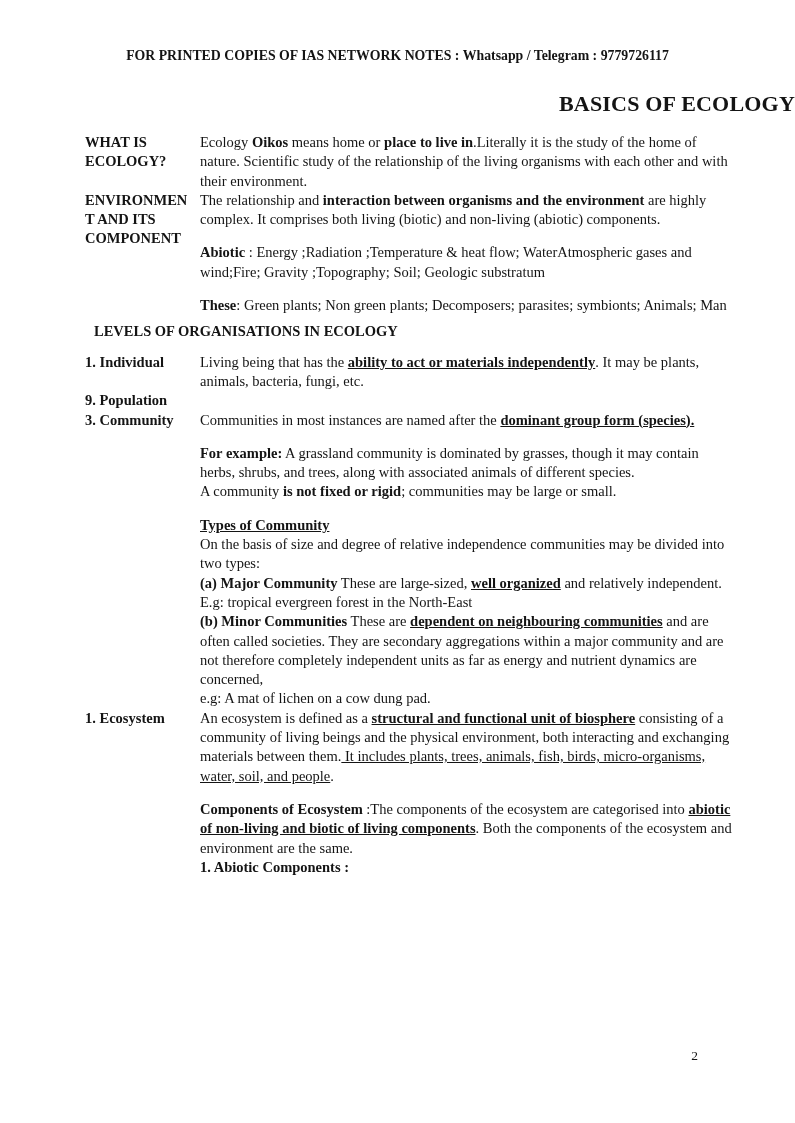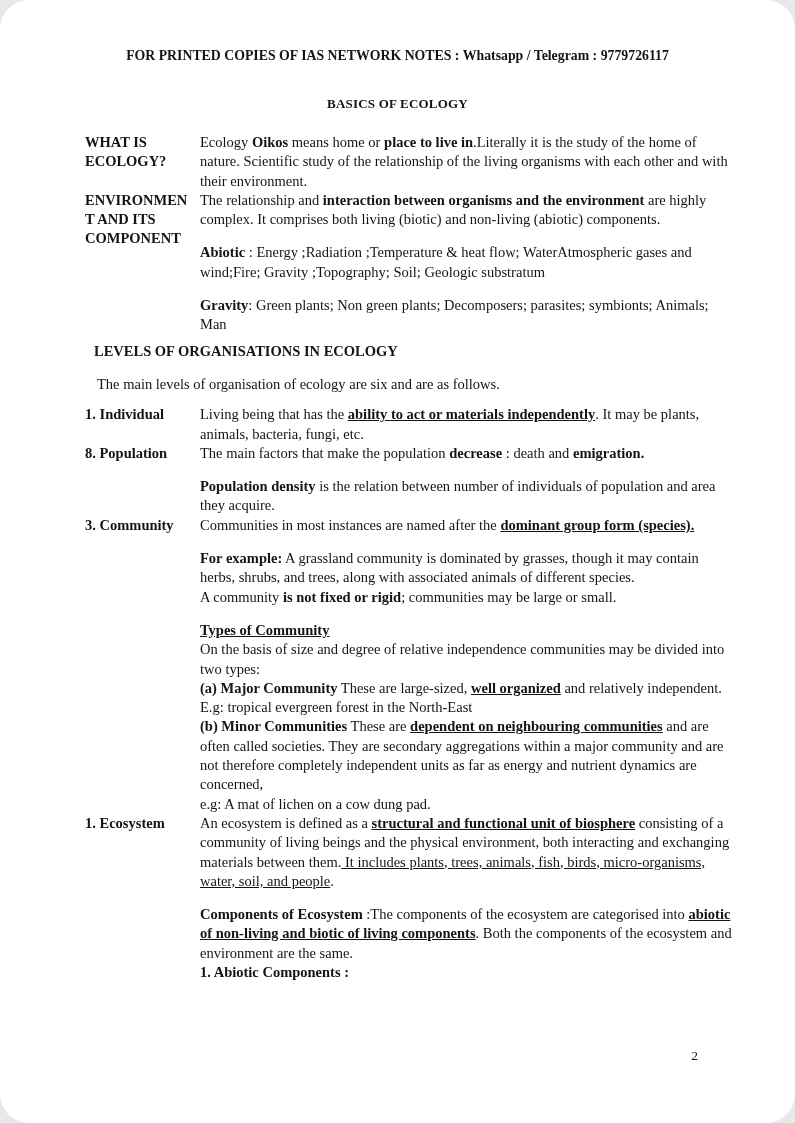--- a/index.html
+++ b/index.html
@@ -7,34 +7,33 @@
     position:relative;
     width:795px;height:1123px;
     margin:0 auto;
     background:#ffffff;
     font-family:"Liberation Serif","DejaVu Serif",serif;
     font-size:14.5px;
     line-height:19.3px;
     color:#141414;
     overflow:hidden;
     box-sizing:border-box;
-    border-radius:29px;
   }
   .hdr{
     padding-top:47px;
     text-align:center;
     font-weight:bold;
     font-size:13.8px;
     line-height:17px;
   }
   .title{
     margin-top:29px;
-    text-align:center;
+    text-align:right;
     font-weight:bold;
-    font-size:13px;
+    font-size:22px;
     line-height:21px;
     letter-spacing:.2px;
   }
   .content{
     margin:19px 58px 0 85px;
   }
   .doc-row{
     display:grid;
     grid-template-columns:115px 1fr;
   }
@@ -76,39 +75,36 @@
             <p class="doc-par"><span>Ecology </span><span class="b">Oikos</span><span> means home or </span><span class="b">place to live in</span><span>.Literally it is the study of the home of nature. Scientific study of the relationship of the living organisms with each other and with their environment.</span></p>
           </div>
         </div>
         <div class="doc-row">
           <div class="doc-label">ENVIRONMEN T AND ITS COMPONENT</div>
           <div class="doc-cell">
             <p class="doc-par"><span>The relationship and </span><span class="b">interaction between organisms and the environment</span><span> are highly complex. It comprises both living (biotic) and non-living (abiotic) components.</span></p>
             <p class="doc-par blank">&nbsp;</p>
             <p class="doc-par"><span class="b">Abiotic</span><span> : Energy ;Radiation ;Temperature &amp; heat flow; WaterAtmospheric gases and wind;Fire; Gravity ;Topography; Soil; Geologic substratum</span></p>
             <p class="doc-par blank">&nbsp;</p>
-            <p class="doc-par"><span class="b">Gravity</span><span>: Green plants; Non green plants; Decomposers; parasites; symbionts; Animals; Man</span></p>
+            <p class="doc-par"><span class="b">These</span><span>: Green plants; Non green plants; Decomposers; parasites; symbionts; Animals; Man</span></p>
           </div>
         </div>
       </div>
     <div class="sec-heading">LEVELS OF ORGANISATIONS IN ECOLOGY</div>
-    <div class="intro">The main levels of organisation of ecology are six and are as follows.</div>
     <div id="levels-table">
         <div class="doc-row">
           <div class="doc-label">1. Individual</div>
           <div class="doc-cell">
             <p class="doc-par"><span>Living being that has the </span><span class="b u">ability to act or materials independently</span><span>. It may be plants, animals, bacteria, fungi, etc.</span></p>
           </div>
         </div>
         <div class="doc-row">
-          <div class="doc-label">8. Population</div>
+          <div class="doc-label">9. Population</div>
           <div class="doc-cell">
-            <p class="doc-par"><span> The main factors that make the population </span><span class="b">decrease</span><span> : death and </span><span class="b">emigration.</span></p>
             <p class="doc-par blank">&nbsp;</p>
-            <p class="doc-par"><span class="b">Population density</span><span> is the relation between number of individuals of population and area they acquire.</span></p>
           </div>
         </div>
         <div class="doc-row">
           <div class="doc-label">3. Community</div>
           <div class="doc-cell">
             <p class="doc-par"><span>Communities in most instances are named after the </span><span class="b u">dominant group form (species).</span></p>
             <p class="doc-par blank">&nbsp;</p>
             <p class="doc-par"><span class="b">For example:</span><span> A grassland community is dominated by grasses, though it may contain herbs, shrubs, and trees, along with associated animals of different species.</span></p>
             <p class="doc-par"><span> A community </span><span class="b">is not fixed or rigid</span><span>; communities may be large or small.</span></p>
             <p class="doc-par blank">&nbsp;</p>

